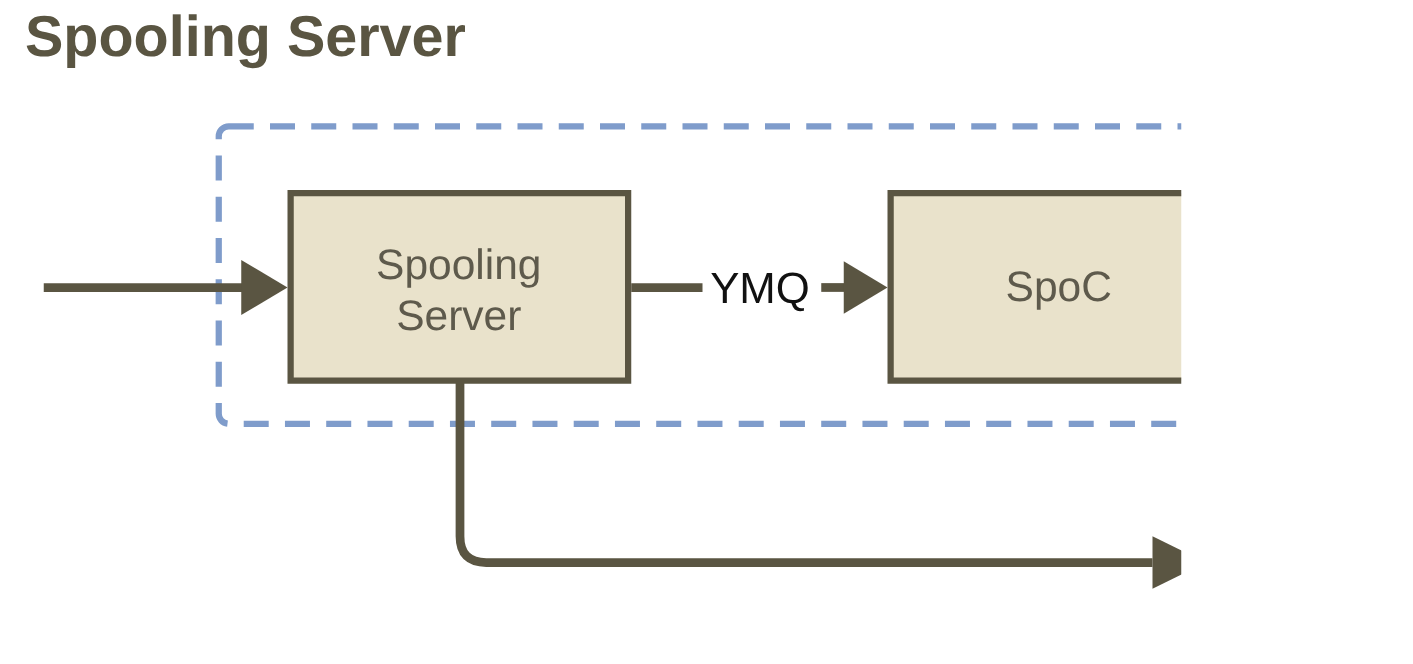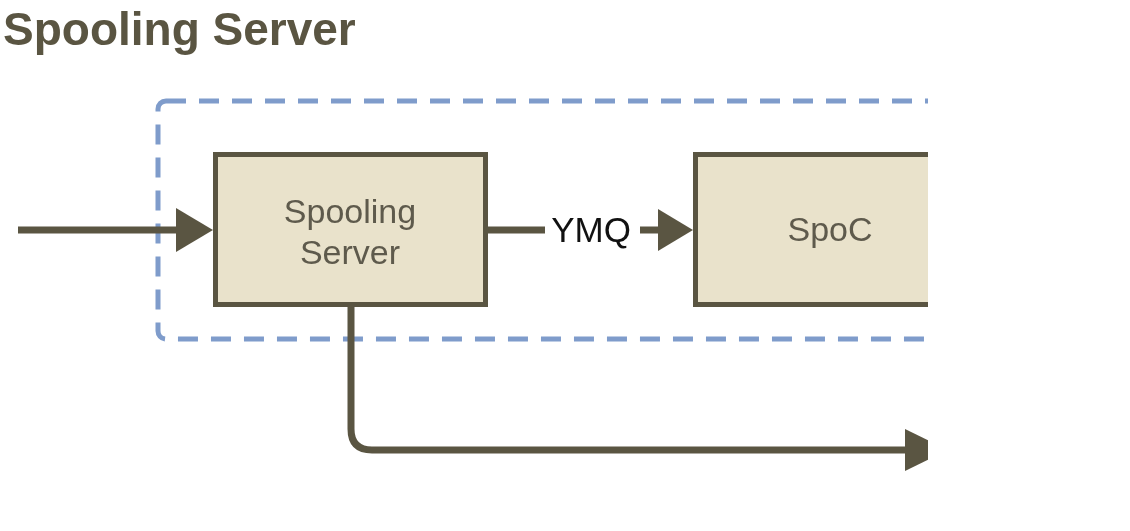--- a/index.html
+++ b/index.html
@@ -3,21 +3,21 @@
 <meta charset="utf-8">
 <style>
   :root{
     --olive:#5a5542; --labelOlive:#5e5a4c; --tan:#e9e2cb; --dashBlue:#7f9ccb;
     --iconStroke:#2e5c9e; --iconFill:#dbe4f0; --iconFillLight:#edf1f8;
     --dotLight:#a9c0de; --trayLight:#9db4d6; --trayDark:#5e82b8;
     --textBlack:#111111; --background:#ffffff;
   }
   html,body{margin:0;padding:0;background:var(--background);}
   .canvas{position:relative;width:928px;height:531px;overflow:hidden;
-          font-family:"Liberation Sans", sans-serif;}
+          font-family:"Liberation Sans", sans-serif;padding-left:17px;}
   svg{display:block;}
   .title-text{font-family:"Liberation Sans", sans-serif;font-size:46px;
               font-weight:bold;fill:var(--olive);}
   .node-rect{fill:var(--tan);stroke:var(--olive);stroke-width:5;}
   .node-label{font-family:"Liberation Sans", sans-serif;font-size:34px;
               fill:var(--labelOlive);text-anchor:middle;}
   .edge-line{stroke:var(--olive);stroke-width:7;fill:none;}
   .edge-head{fill:var(--olive);stroke:none;}
   .edge-label{font-family:"Liberation Sans", sans-serif;font-size:35px;
               fill:var(--textBlack);text-anchor:middle;}

